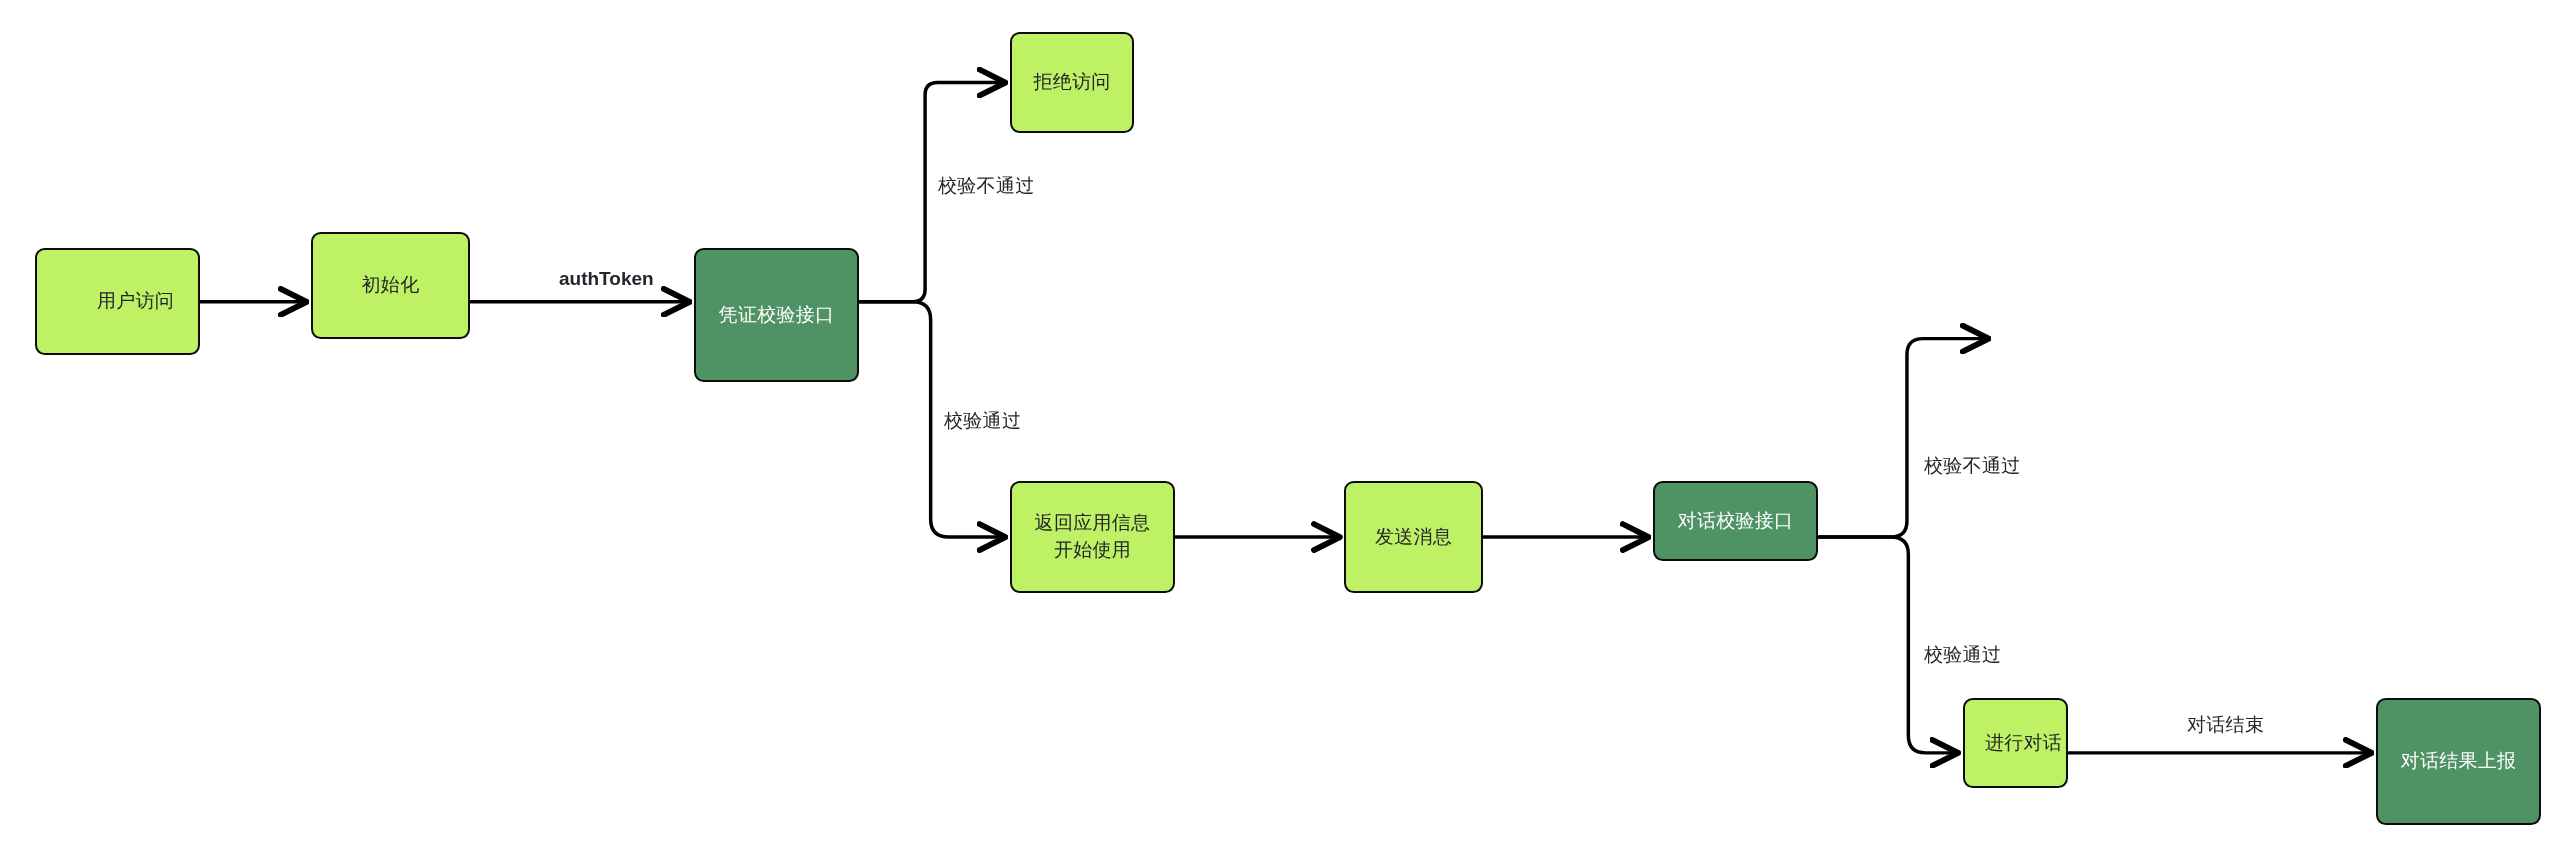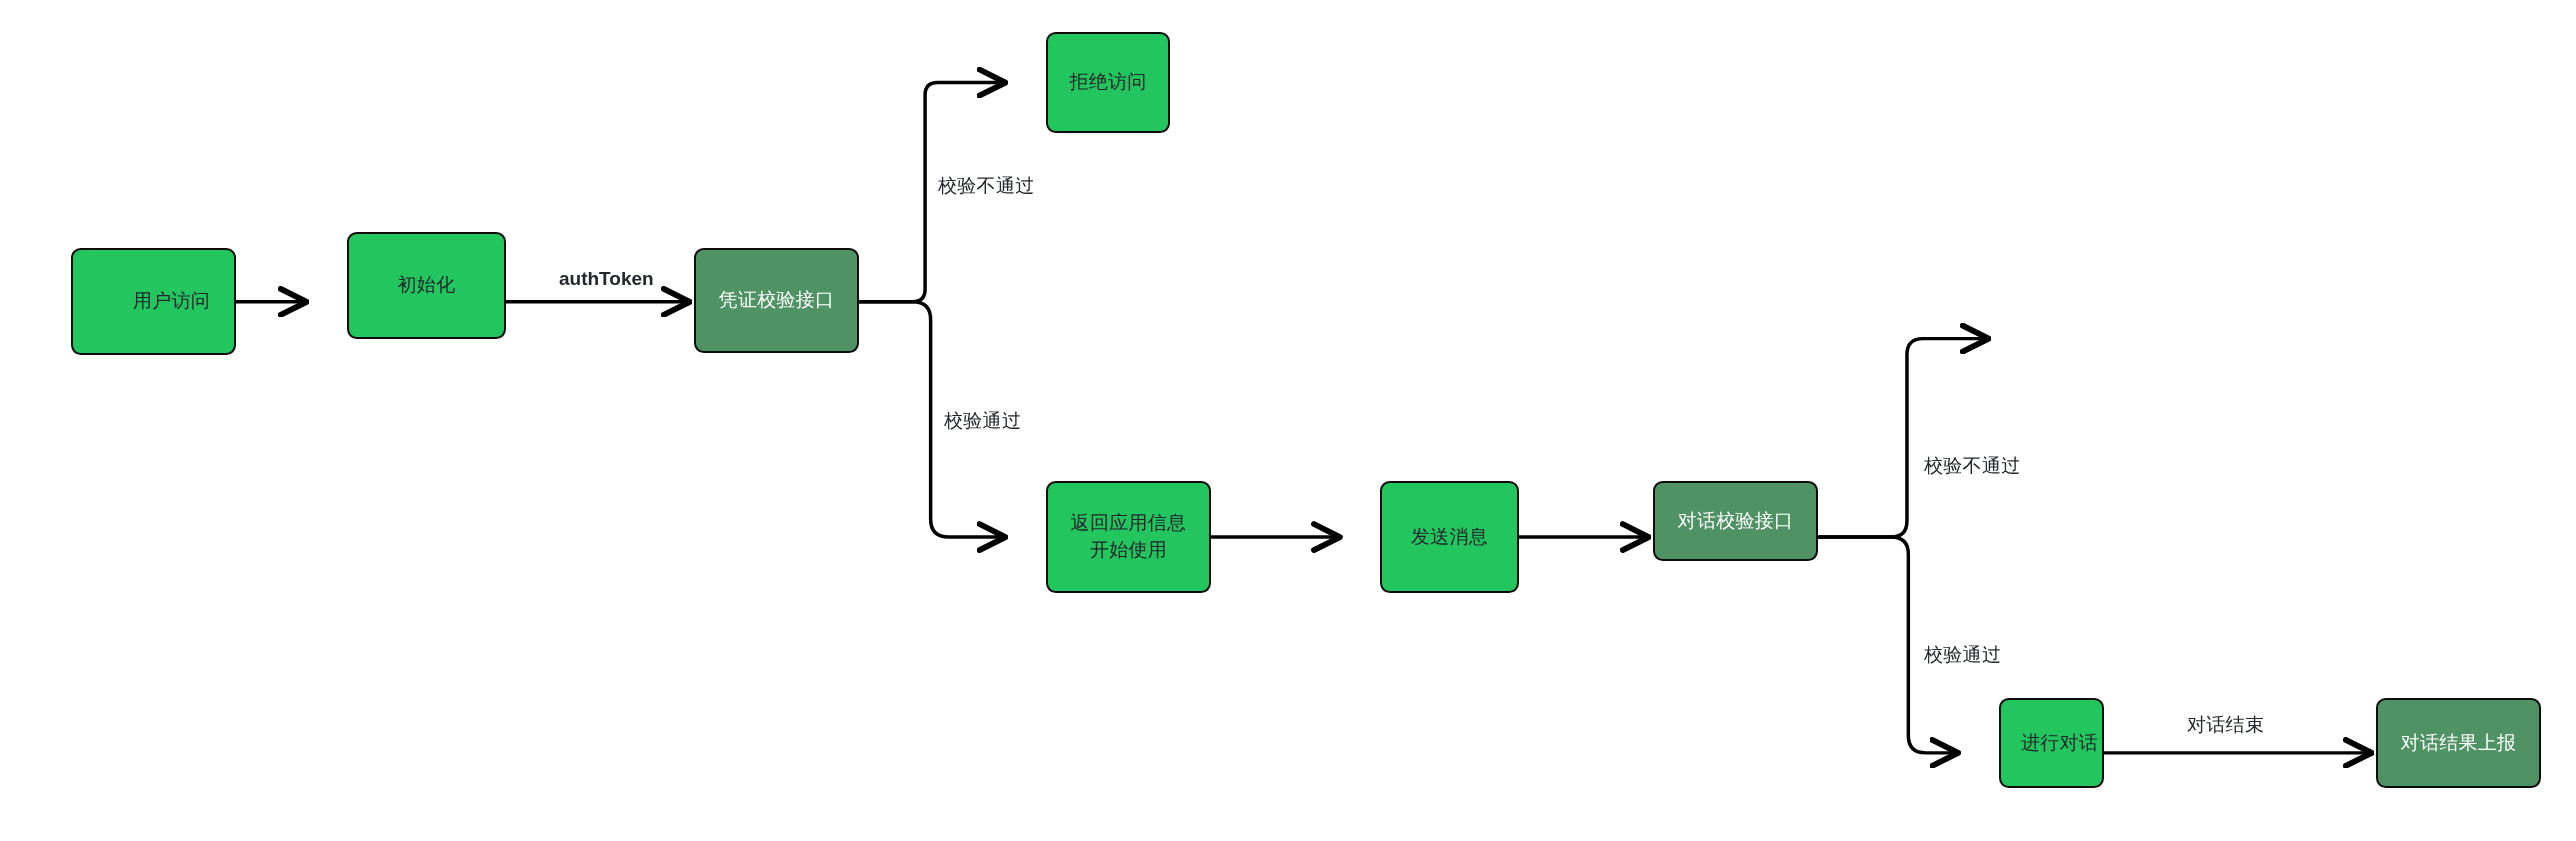--- a/index.html
+++ b/index.html
@@ -33,23 +33,22 @@
     justify-content: center;
     text-align: center;
     border: 2.8px solid #0c0c0c;
     border-radius: 9.7px;
     font-size: 19px;
     line-height: 1.42;
     letter-spacing: 0.3px;
     white-space: pre-line;
   }
   .node.fill-light {
-    background: #22c55e;
+    background: #bef264;
     color: #22252b;
-    margin-left: 36px;
   }
   .node.fill-green {
     background: #4f9264;
     color: #ffffff;
   }
   .edge-label {
     position: absolute;
     font-size: 19px;
     line-height: 1.0;
     color: #23262c;
@@ -92,35 +91,35 @@
       <path d="M 2620 774 L 2725 774 Q 2750 774 2750 799 L 2750 1060 Q 2750 1085 2775 1085 L 2820 1085" marker-end="url(#arrowhead)"></path>
 
       <path d="M 2980 1085 L 3416 1085" marker-end="url(#arrowhead)"></path>
     </g>
   </svg>
 
   <div class="node fill-light" style="left:35px; top:248px; width:165px; height:107px;padding-left:36px;">用户访问</div>
 
   <div class="node fill-light" style="left:311px; top:232px; width:159px; height:107px;">初始化</div>
 
-  <div class="node fill-green" style="left:694px; top:248px; width:165px; height:105px;">凭证校验接口</div>
+  <div class="node fill-green" style="left:694px; top:248px; width:165px; height:134px;">凭证校验接口</div>
 
   <div class="node fill-light" style="left:1010px; top:32px; width:124px; height:101px;">拒绝访问</div>
 
   <div class="node fill-light" style="left:1010px; top:481px; width:165px; height:112px;">返回应用信息
 开始使用</div>
 
   <div class="node fill-light" style="left:1344px; top:481px; width:139px; height:112px;">发送消息</div>
 
   <div class="node fill-green" style="left:1653px; top:481px; width:165px; height:80px;">对话校验接口</div>
 
 
   <div class="node fill-light" style="left:1963px; top:698px; width:105px; height:90px;padding-left:16px;">进行对话</div>
 
-  <div class="node fill-green" style="left:2376px; top:698px; width:165px; height:90px;">对话结果上报</div>
+  <div class="node fill-green" style="left:2376px; top:698px; width:165px; height:127px;">对话结果上报</div>
 
   <div class="edge-label latin" style="left:559px; top:269px;">authToken</div>
 
   <div class="edge-label" style="left:938px; top:176px;">校验不通过</div>
 
   <div class="edge-label" style="left:944px; top:411px;">校验通过</div>
 
   <div class="edge-label" style="left:1924px; top:456px;">校验不通过</div>
 
   <div class="edge-label" style="left:1924px; top:645px;">校验通过</div>

